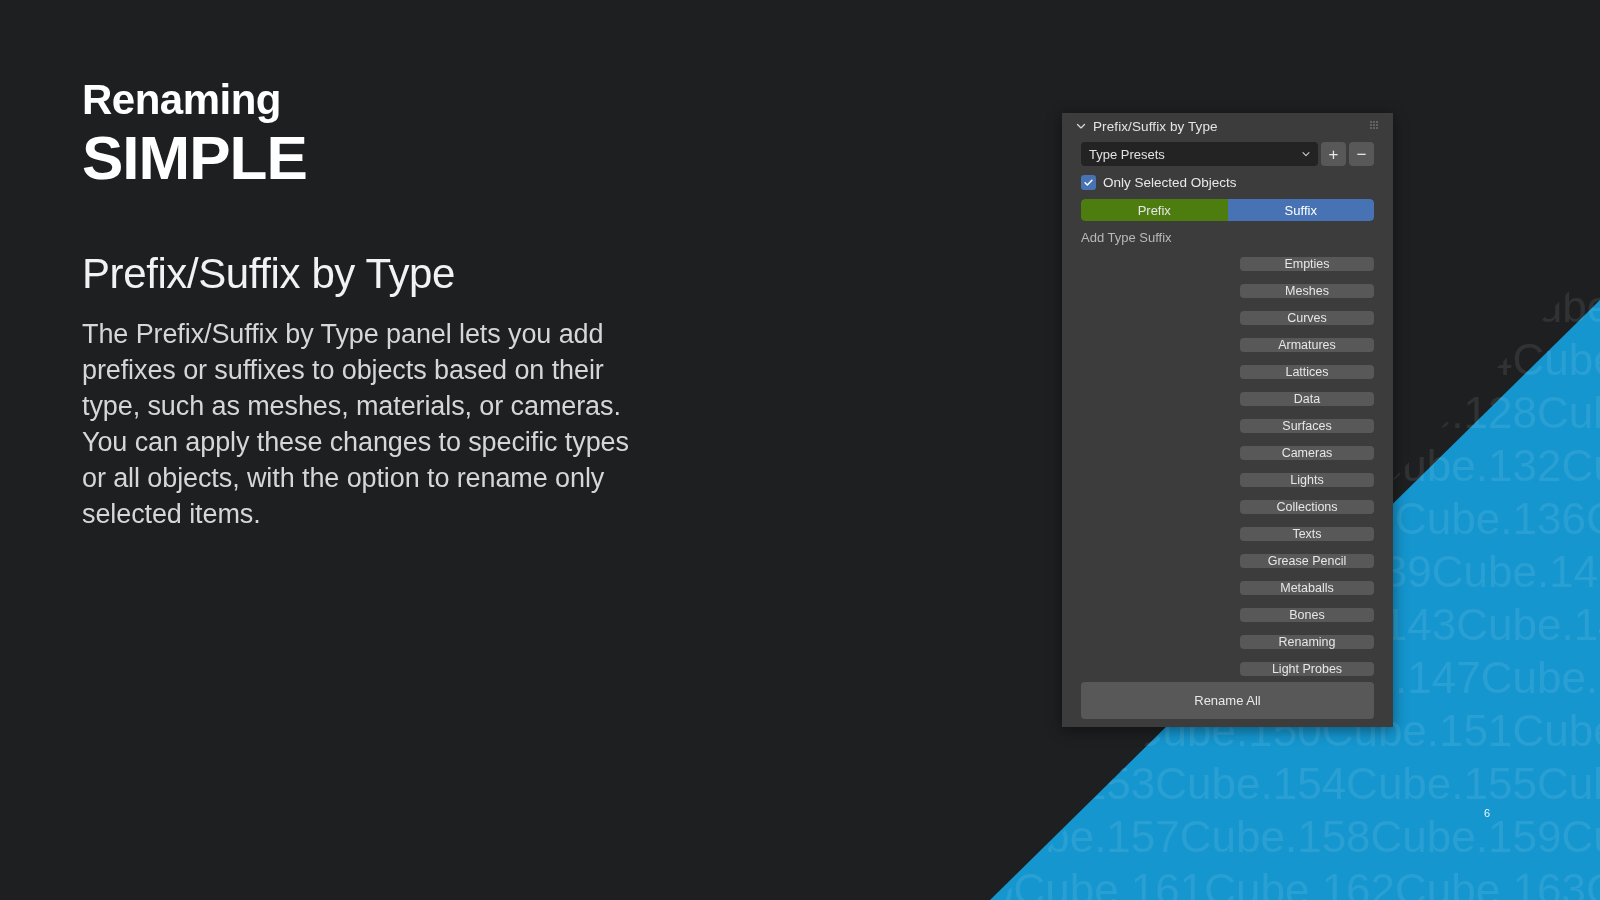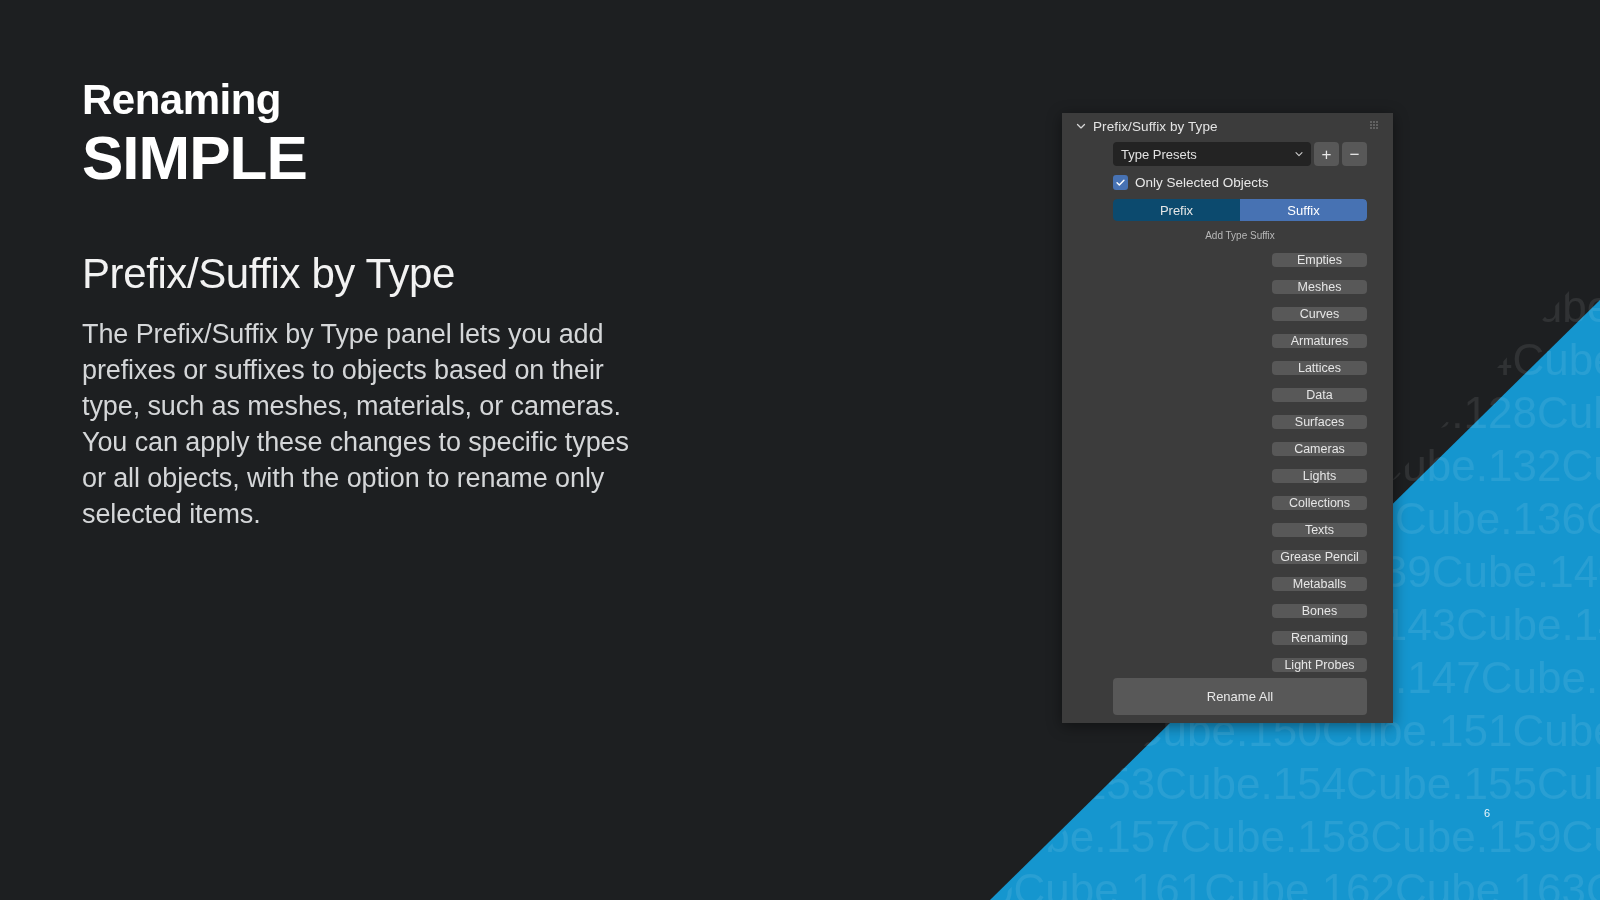--- a/index.html
+++ b/index.html
@@ -133,21 +133,21 @@
     grid-template-rows: repeat(3, 3px);
     gap: 0px;
   }
   #grip i {
     width: 1.5px; height: 1.5px;
     background: #6a6a6a;
     border-radius: 50%;
     display: block;
   }
 
-  .panel-body { padding: 0 26px; margin-left: 25px; }
+  .panel-body { padding: 0 19px; }
 
   .row-presets {
     display: flex;
     align-items: stretch;
     margin-top: 3px;
     height: 24px;
   }
   .dropdown {
     flex: 1;
     background: #232323;
@@ -212,35 +212,34 @@
     border-radius: 4px;
     overflow: hidden;
   }
   .seg {
     flex: 1;
     display: flex;
     align-items: center;
     justify-content: center;
     font-size: 13px;
     color: #e6e6e6;
-    background: #0c4a6e;
+    background: #4d7c0f;
   }
   .seg.active {
     background: #4772b3;
     color: #ffffff;
   }
   .seg:first-child { border-radius: 4px 0 0 4px; }
   .seg:last-child  { border-radius: 0 4px 4px 0; }
 
   .section-label {
-    font-size: 10px;
+    font-size: 13px;
     color: #b8b8b8;
     margin-top: 9px;
     margin-bottom: 5px;
-    text-align: center;
   }
 
   .type-row {
     display: flex;
     align-items: flex-end;
     height: 21px;
     margin-bottom: 6px;
   }
   .type-input {
     width: 149px;

